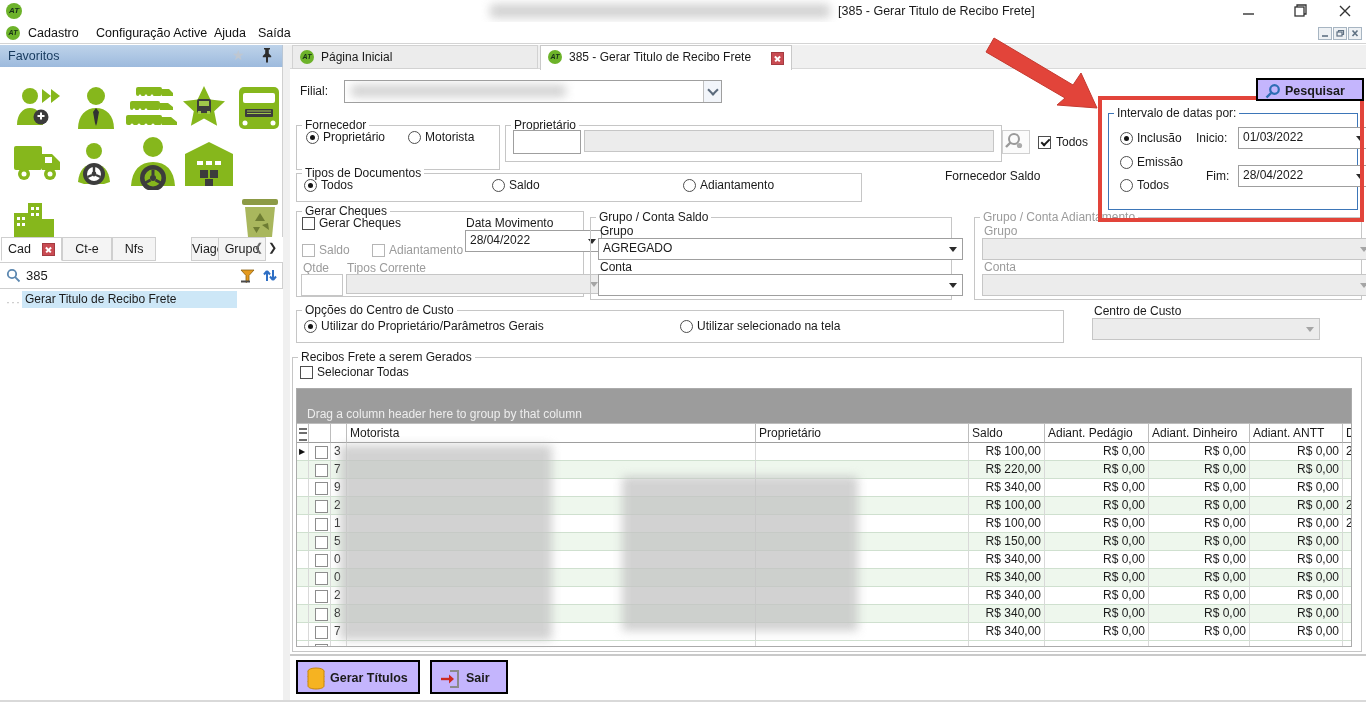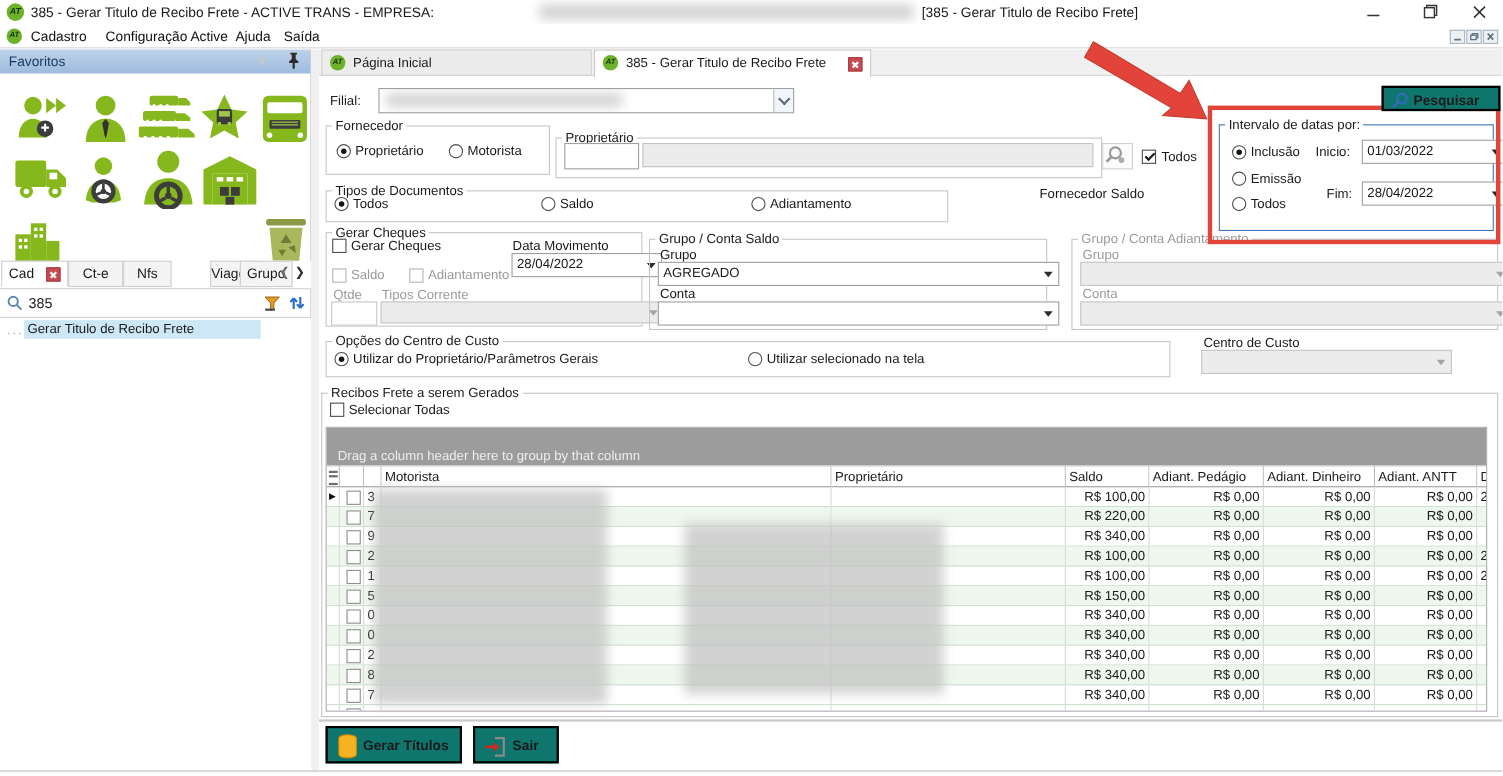--- a/index.html
+++ b/index.html
@@ -52,21 +52,21 @@
   .sb-tab.active{background:#fff;border-bottom-color:#fff;}
   #sb-search{left:0;top:262px;width:283px;height:27px;background:#fff;border-top:1px solid #cfcfcf;
         border-bottom:1px solid #cfcfcf;border-right:1px solid #d0d0d0;box-sizing:border-box;}
   .badge-x{position:absolute;width:13px;height:13px;background:#c94b52;border:1px solid #a43b41;box-sizing:border-box;}
   .badge-x::before,.badge-x::after{content:"";position:absolute;left:2px;top:5px;width:7px;height:1.6px;background:#fff;}
   .badge-x::before{transform:rotate(45deg);} .badge-x::after{transform:rotate(-45deg);}
   
   #tabstrip{left:290px;top:45px;width:1076px;height:24px;background:#f0f0f0;border-bottom:1px solid #d9d9d9;box-sizing:border-box;}
   .mtab{position:absolute;top:45px;height:24px;box-sizing:border-box;font-size:12.5px;}
   
-  .push-btn{position:absolute;background:#0f766e;border:2px solid #000;box-sizing:border-box;text-align:center;}
+  .push-btn{position:absolute;background:#c4b5fd;border:2px solid #000;box-sizing:border-box;text-align:center;}
   
   #grid{left:296px;top:388px;width:1056px;height:259px;border:1px solid #ababab;box-sizing:border-box;
         overflow:hidden;background:#fff;}
   #grid .band{position:absolute;left:0;top:0;width:100%;height:34px;background:#9c9c9c;color:#ededed;
         font-size:12px;line-height:50px;padding-left:10px;box-sizing:border-box;}
   .ghead,.grow{display:grid;grid-template-columns:12px 22px 16px 409px 213px 76px 104px 101px 93px 10px;
         position:absolute;left:0;width:1054px;}
   .ghead{top:34px;height:20px;}
   .ghead .gc{border-right:1px solid #bdbdbd;border-bottom:1px solid #9e9e9e;border-top:1px solid #bdbdbd;
         background:#fff;line-height:18px;padding-left:3px;overflow:hidden;white-space:nowrap;box-sizing:border-box;}
@@ -82,21 +82,20 @@
   svg{display:block;}
   .annot{pointer-events:none;}
 </style>
 </head>
 <body>
 
 <div id="app">
 
   <div class="abs" id="titlebar">
     <div class="atlogo" style="left:6px;top:3px;width:16px;height:16px;font-size:8px;line-height:16px;">AT</div>
-    <span class="lbl" style="left:28px;top:4px;font-size:12.5px;">385 - Gerar Titulo de Recibo Frete - ACTIVE TRANS - EMPRESA:</span>
     <div class="blur" style="left:490px;top:4px;width:340px;height:14px;"></div>
     <span class="lbl" style="left:838px;top:4px;font-size:12.5px;">[385 - Gerar Titulo de Recibo Frete]</span>
     <div class="winbtn" style="left:1238px;">
       <svg width="22" height="16">
           <line x1="5" y1="11" x2="16" y2="11" stroke="#333" stroke-width="1.4"></line>
         </svg>
     </div>
     <div class="winbtn" style="left:1288px;">
       <svg width="22" height="16">
           <rect x="7" y="4" width="9" height="9" fill="none" stroke="#333" stroke-width="1.3"></rect>
@@ -327,21 +326,21 @@
   </div>
 
   <span class="lbl" style="left:300px;top:84px;">Filial:</span>
   <div class="combo" style="left:344px;top:80px;width:356px;height:21px;">
     <div class="blur" style="left:6px;top:4px;width:215px;height:12px;"></div>
     <div class="btnbox">
         <i></i>
       </div>
   </div>
 
-  <fieldset class="fs" style="left:296px;top:109px;width:202px;height:48px;">
+  <fieldset class="fs" style="left:296px;top:120px;width:202px;height:48px;">
     <legend>Fornecedor</legend>
   </fieldset>
   <span class="radio sel" style="left:306px;top:131px;"></span>
   <span class="lbl" style="left:323px;top:130px;">Proprietário</span>
   <span class="radio" style="left:408px;top:131px;"></span>
   <span class="lbl" style="left:425px;top:130px;">Motorista</span>
 
   <fieldset class="fs" style="left:505px;top:120px;width:495px;height:40px;">
     <legend>Proprietário</legend>
   </fieldset>

